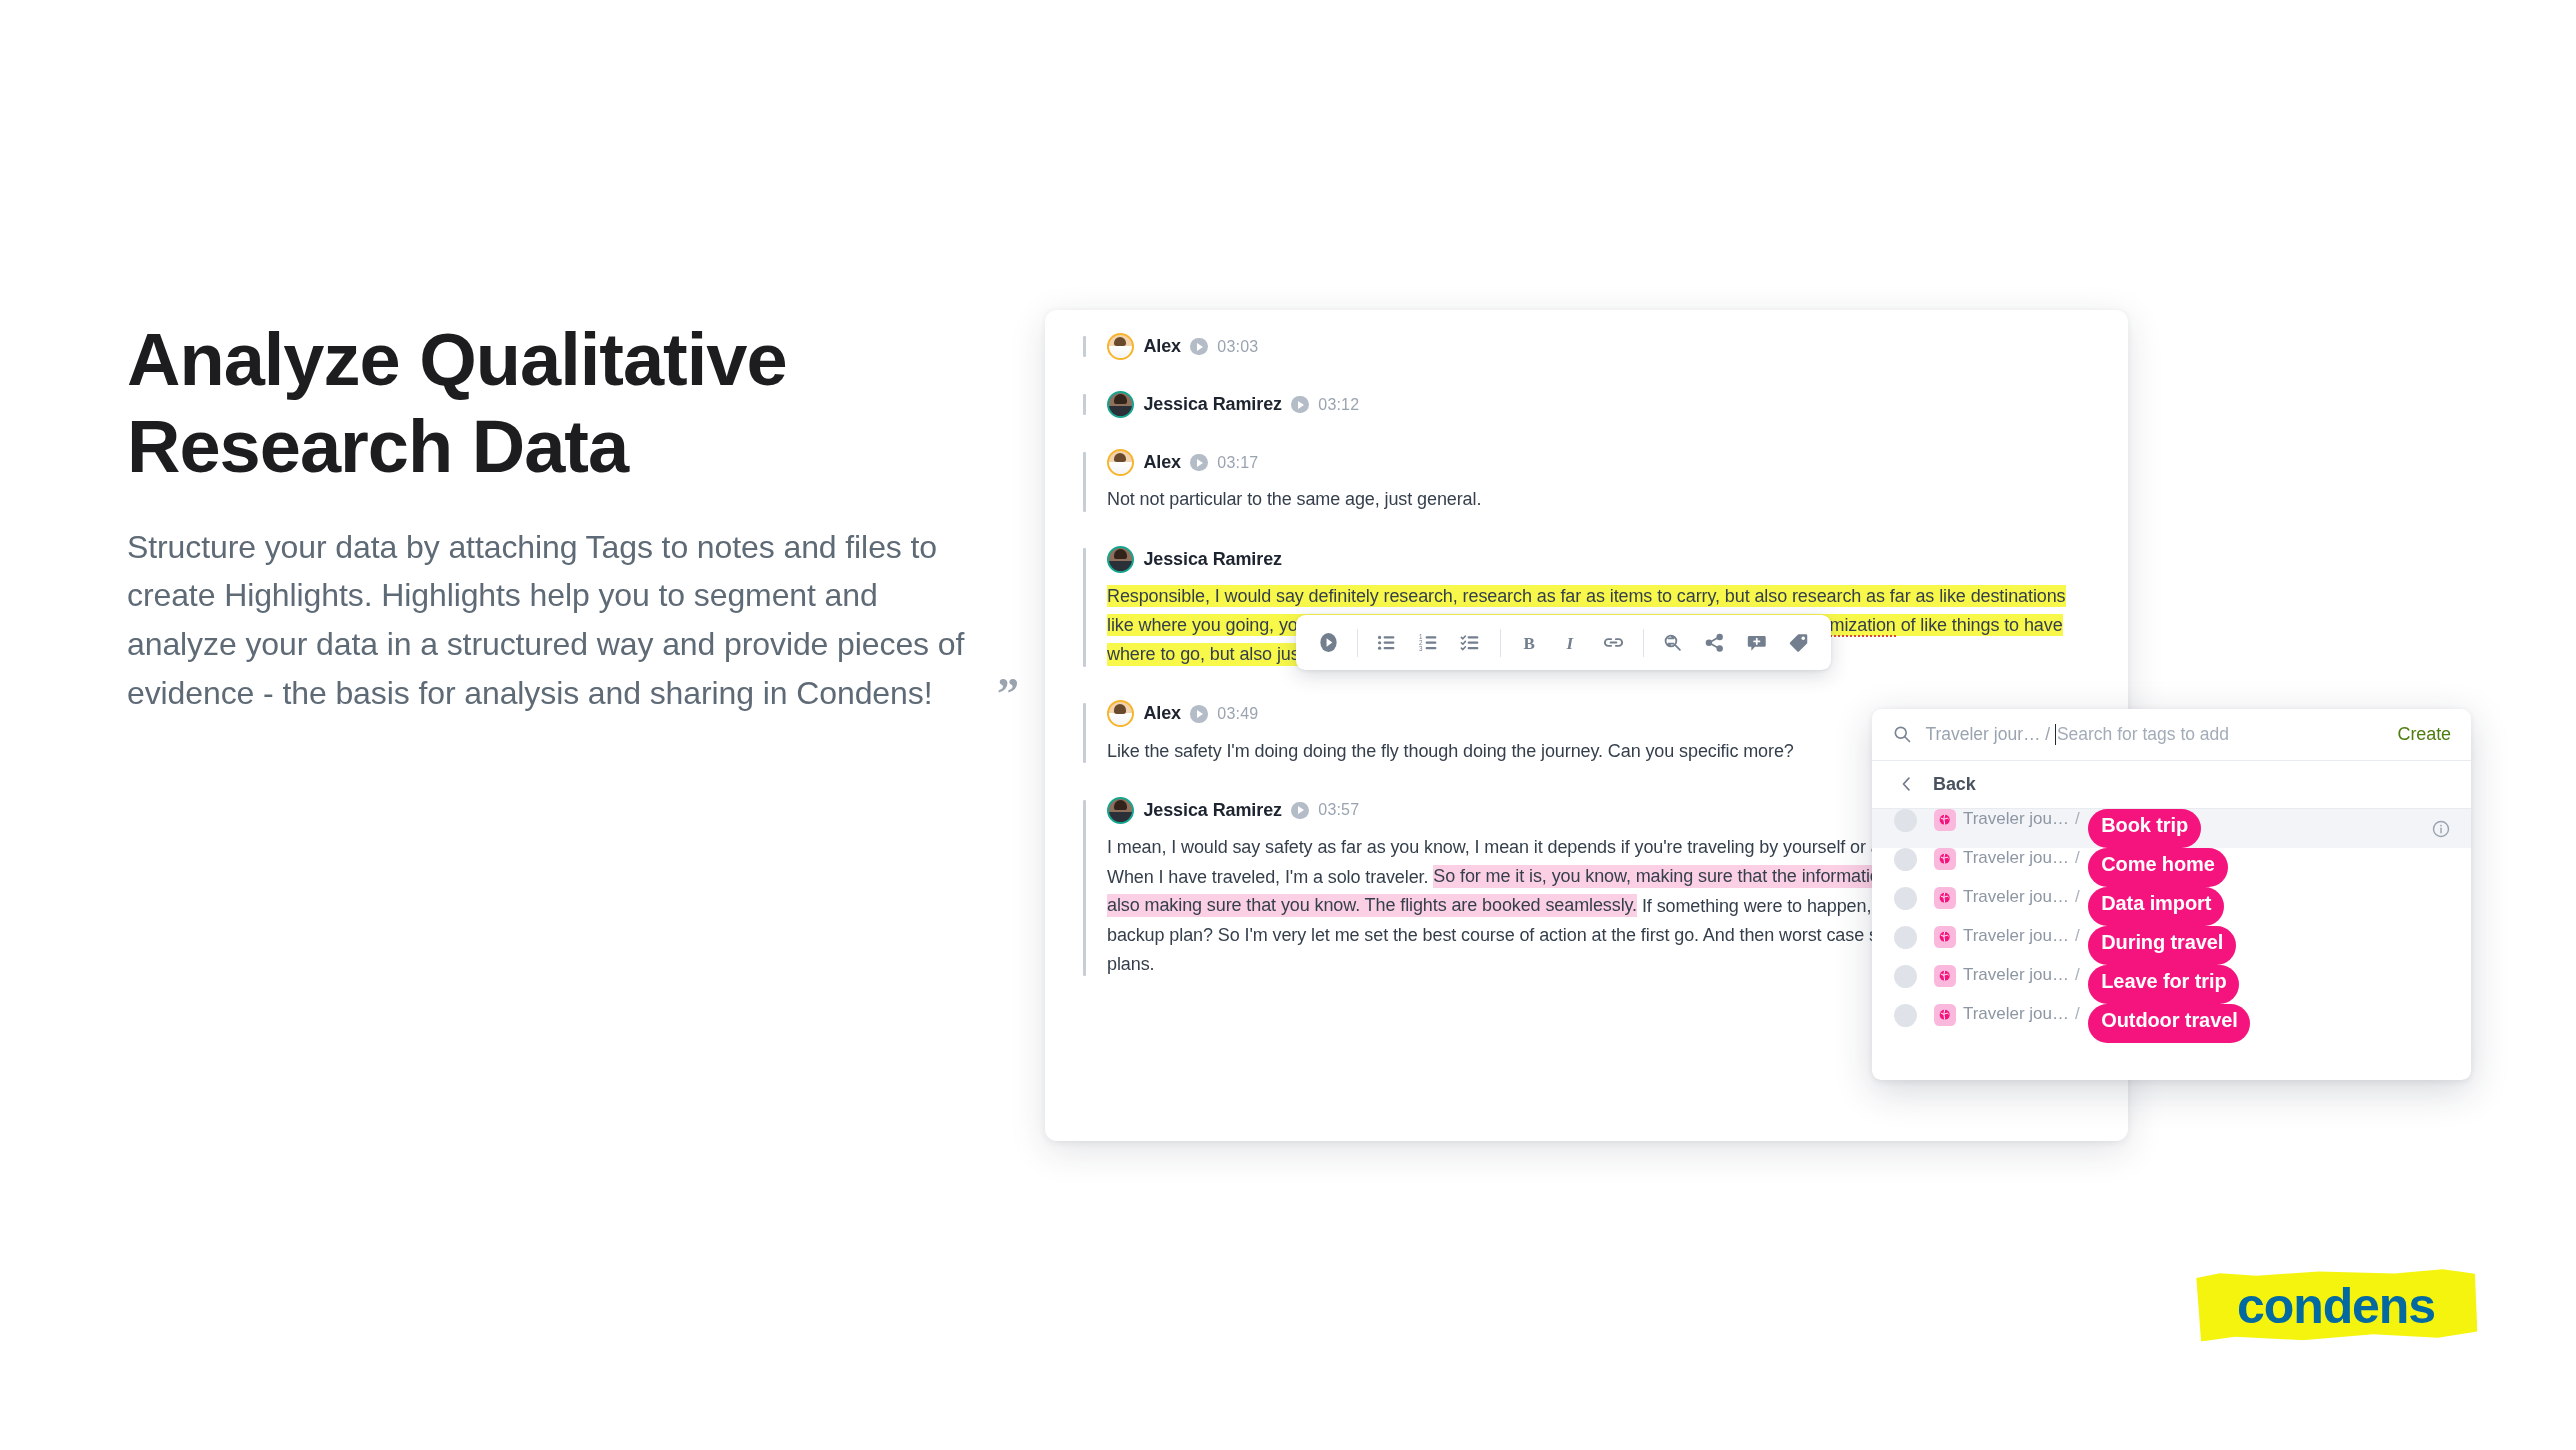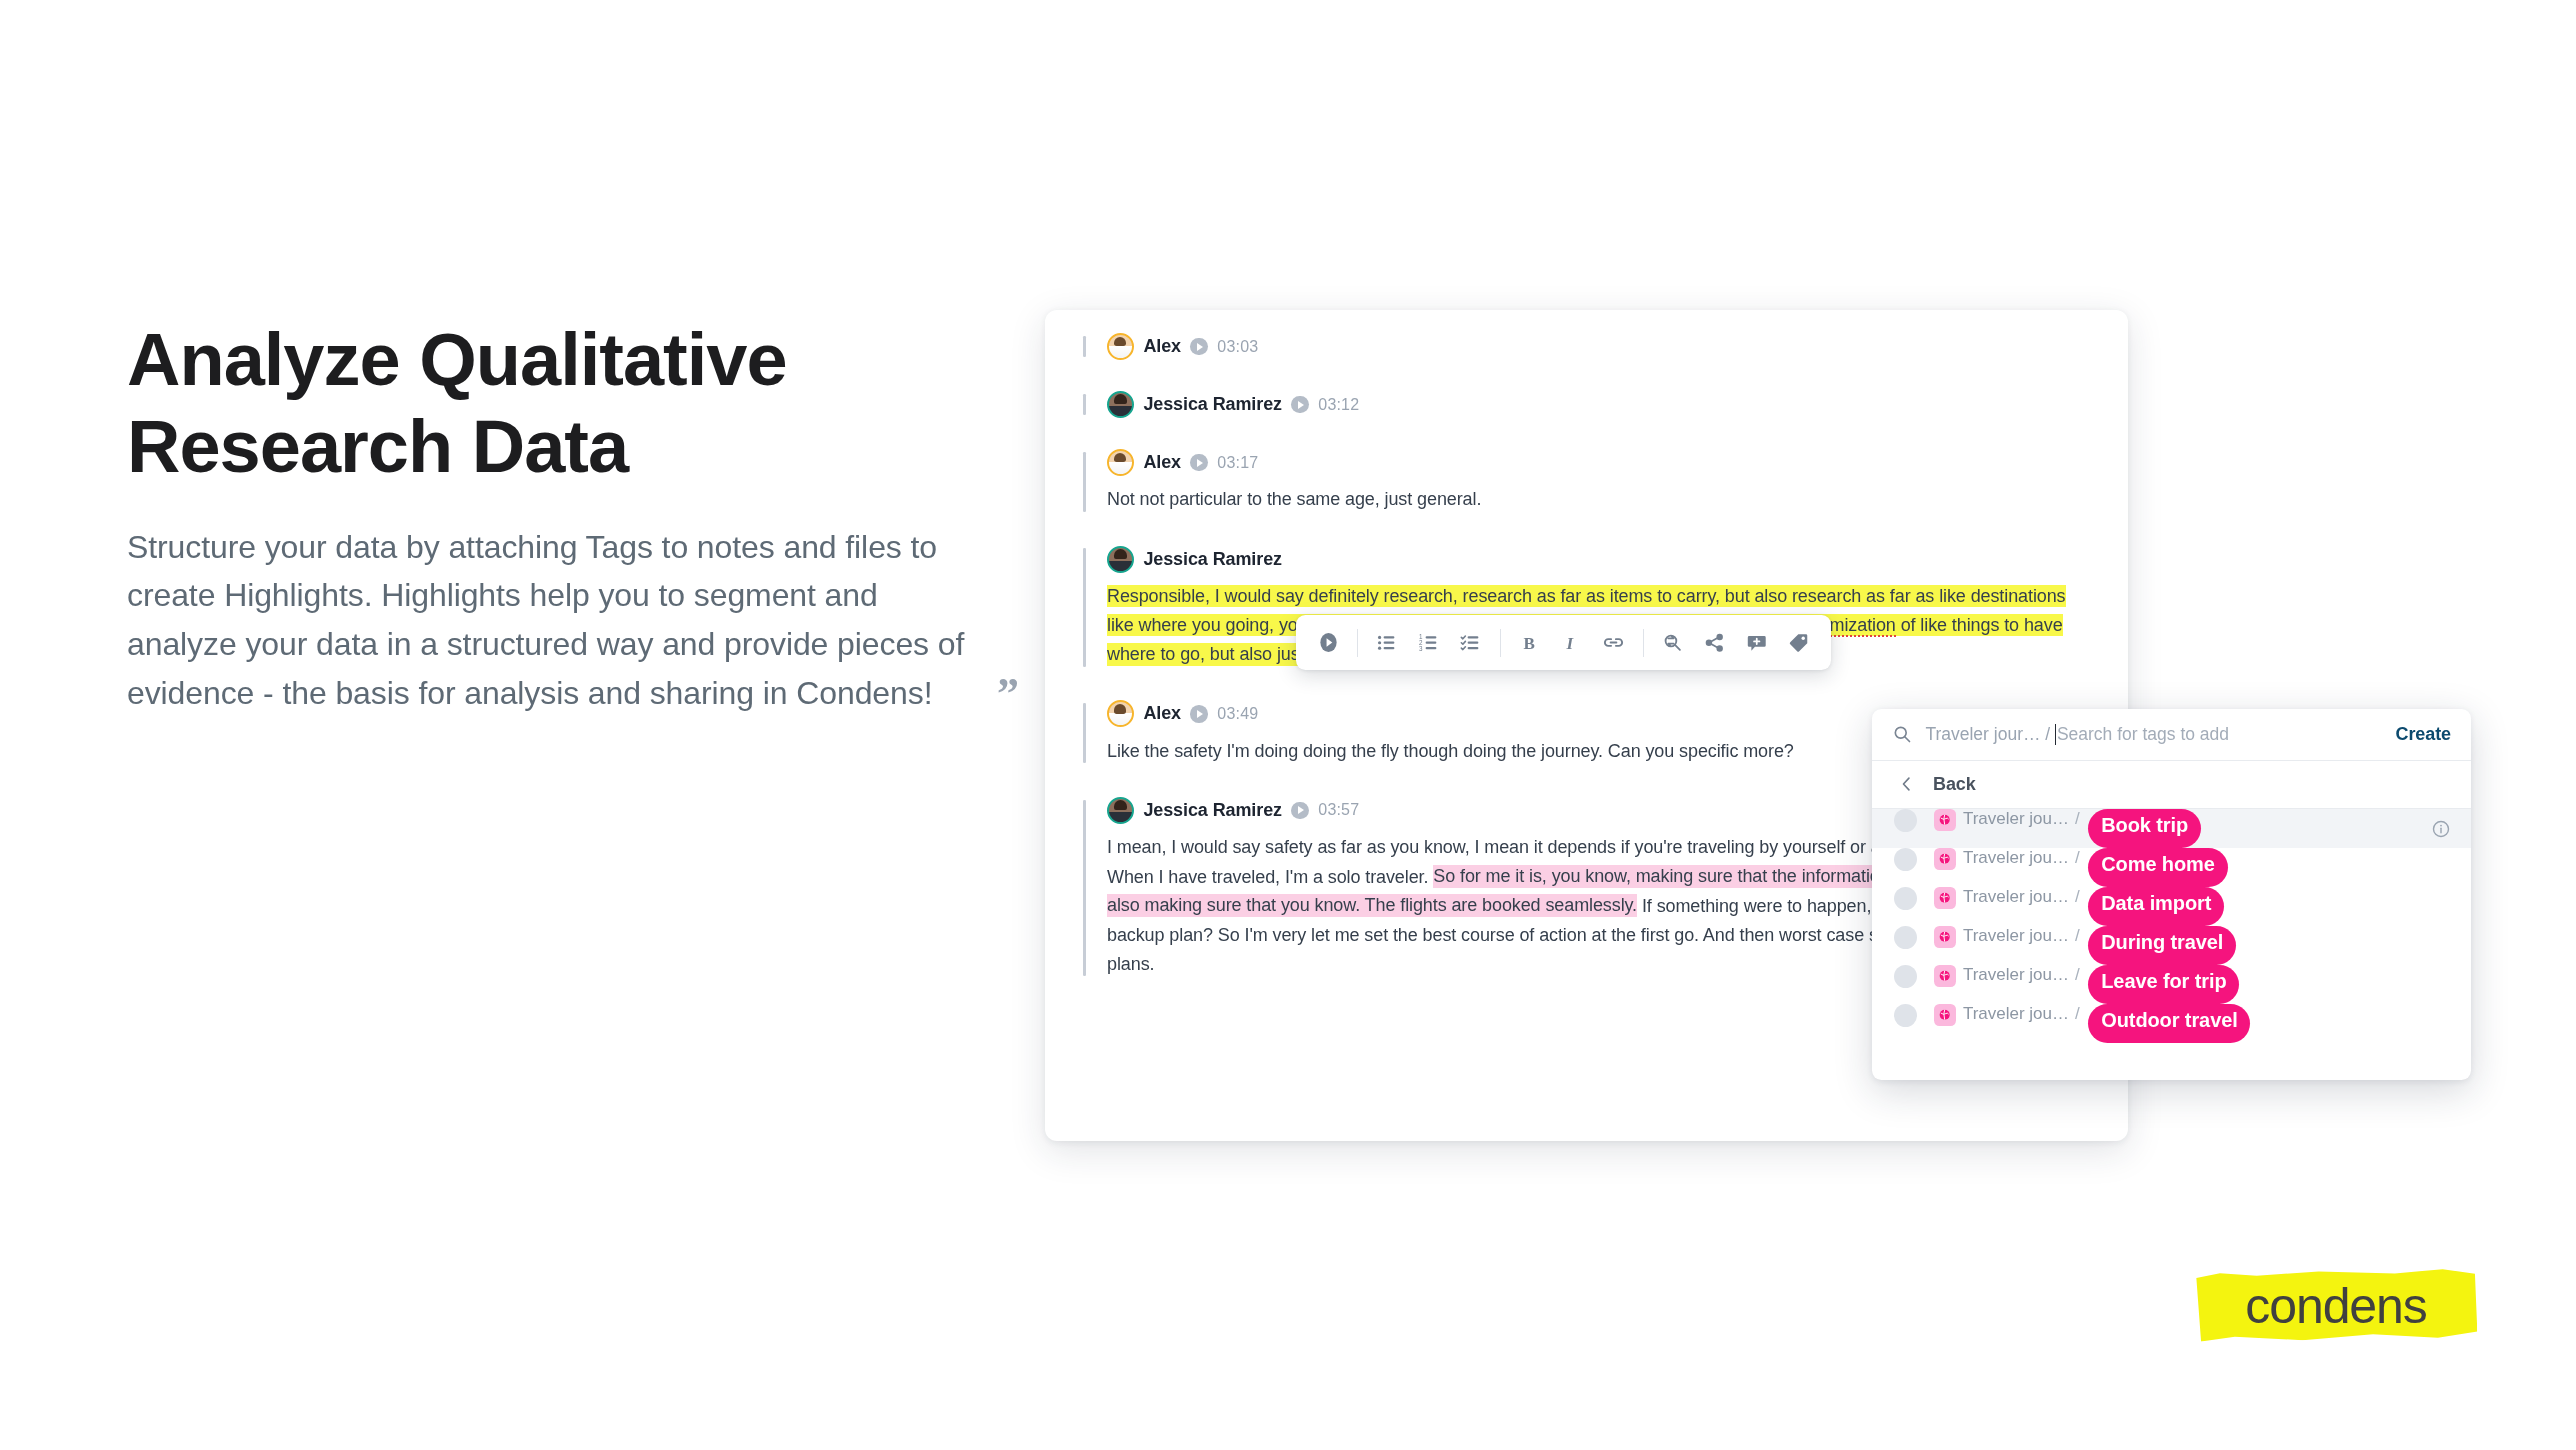--- a/index.html
+++ b/index.html
@@ -106,21 +106,21 @@
   }
   .tp-search {
     height: 52px; display: flex; align-items: center; gap: 13.4px;
     padding: 0 20px 0 20px; border-bottom: 0.7px solid #e8ebef;
   }
   .tp-search .sicon { color: #7a8593; flex: 0 0 auto; }
   .tp-input-wrap { flex: 1 1 auto; display: flex; align-items: center; font-size: 17.5px; color: #a3acb8; }
   .tp-scope { color: #9aa4b1; white-space: nowrap; }
   .tp-caret { width: 1.3px; height: 21.5px; background: #242a33; margin: 0 0.7px 0 4.7px; }
   .tp-ph { color: #a3acb8; white-space: nowrap; }
-  .tp-create { font-size: 18px; font-weight: 700; color: #0c4a6e; letter-spacing: -0.1px; }
+  .tp-create { font-size: 18px; font-weight: 400; color: #4d7c0f; letter-spacing: -0.1px; }
 
   .tp-back {
     height: 48px; display: flex; align-items: center; gap: 17.5px;
     padding: 0 26px; border-bottom: 0.7px solid #e8ebef;
   }
   .tp-back .chev { color: #6f7a88; }
   .tp-back-lbl { font-size: 18px; font-weight: 700; color: #49525e; letter-spacing: -0.1px; }
 
   .tp-list { }
   .tp-row {
@@ -146,21 +146,21 @@
 
   
   .logo-wrap { position: absolute; left: 2195px; top: 1269px; width: 282px; height: 73px; }
   .logo-hl {
     position: absolute; inset: 0; background: #f4f40f;
     transform: rotate(-0.7deg);
     clip-path: polygon(0.6% 10%, 9% 4%, 22% 8%, 44% 3%, 71% 7%, 88% 2%, 99.4% 9%, 100% 88%, 86% 96%, 63% 90%, 38% 97%, 14% 91%, 2% 97%);
   }
   .logo-txt {
     position: absolute; inset: 0; display: flex; align-items: center; justify-content: center;
-    font-size: 50px; font-weight: 400; color: #404040; letter-spacing: -1.1px;
+    font-size: 50px; font-weight: 700; color: #0369a1; letter-spacing: -1.1px;
   }
 </style>
 </head>
 <body>
 
 <div id="root">
 
   <div class="copy">
     <h1 class="headline">Analyze Qualitative Research Data</h1>
     <p class="subcopy">Structure your data by attaching Tags to notes and files to create Highlights. Highlights help you to segment and analyze your data in a structured way and provide pieces of evidence - the basis for analysis and sharing in Condens!</p>

